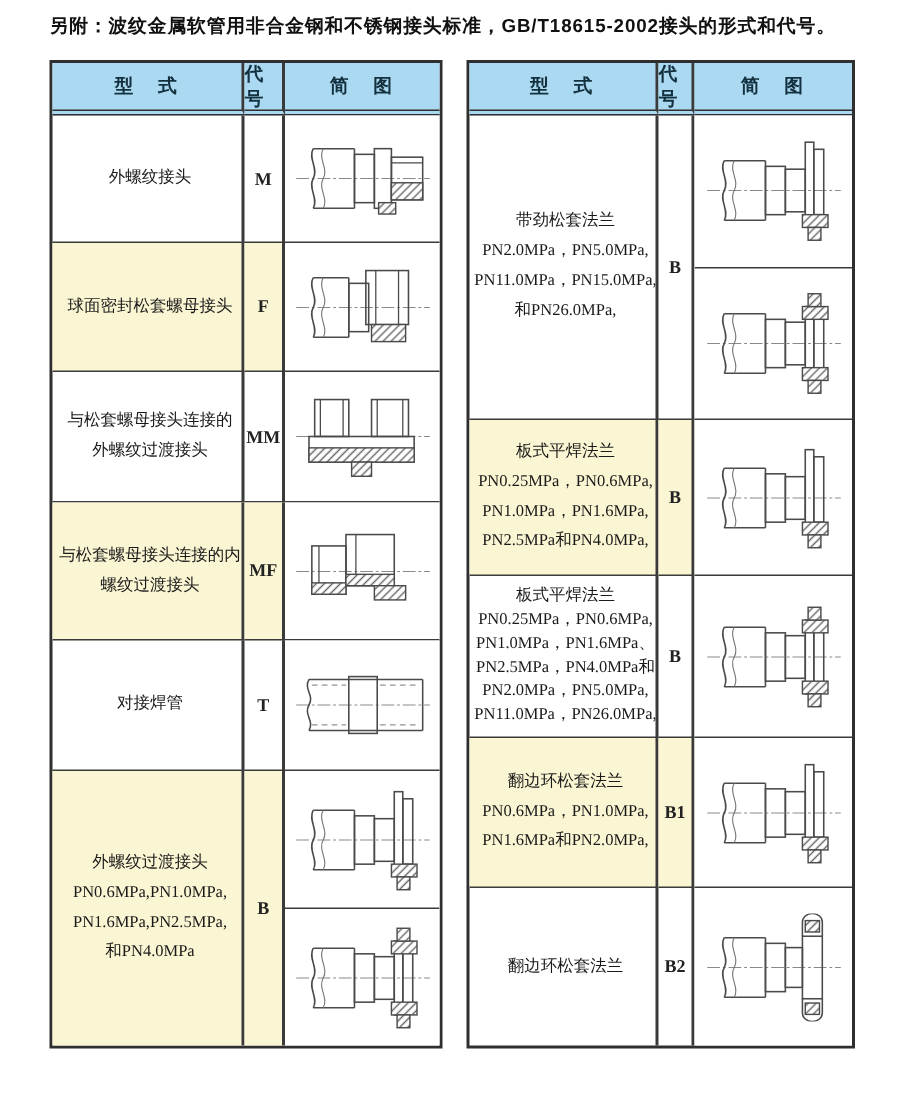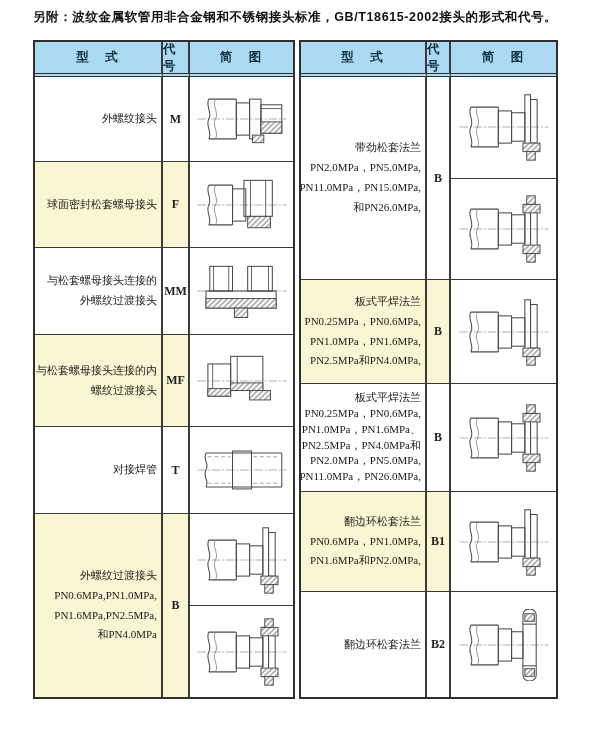--- a/index.html
+++ b/index.html
@@ -4,35 +4,35 @@
 <style>
   html,body{margin:0;padding:0;background:#ffffff;}
   .page{
     position:relative;width:576px;height:740px;background:#ffffff;
     font-family:"Liberation Sans","DejaVu Sans",sans-serif;color:#1a1a1a;overflow:hidden;
   }
   .title{
     position:absolute;left:33px;top:9px;font-size:12.5px;font-weight:bold;
     letter-spacing:0.6px;color:#111;white-space:nowrap;
   }
-  .tables{position:absolute;left:33px;top:40px;display:flex;gap:4px;}
+  .tables{position:absolute;left:33px;top:40px;display:flex;gap:16px;}
   .htable{border:2px solid #2f2f2f;display:grid;background:#fff;}
   .cell{
     box-sizing:border-box;border-right:2px solid #3a3a3a;border-bottom:1.5px solid #3a3a3a;
     display:flex;flex-direction:column;justify-content:center;overflow:hidden;
   }
   .cell.last-col{border-right:none;}
   .cell.last-row{border-bottom:none;}
   .th{
     background:#abd9f1;align-items:center;justify-content:center;
     font-size:12.5px;font-weight:bold;letter-spacing:2px;color:#13303f;
     border-bottom:4px double #2f2f2f;
   }
   .c-type{
-    align-items:flex-end;padding:4px 4px 4px 8px;
+    align-items:center;padding:4px 4px 4px 8px;
     font-family:"Liberation Serif","DejaVu Serif",serif;font-size:11px;line-height:1.8;
   }
   .c-type.dense{line-height:1.45;}
   .c-type .tline{white-space:nowrap;}
   .c-code{
     align-items:center;font-family:"Liberation Serif","DejaVu Serif",serif;
     font-size:12px;font-weight:bold;color:#222;
   }
   .hl{background:#faf5d2;}
   .c-diag{padding:0;background:#fff;}

